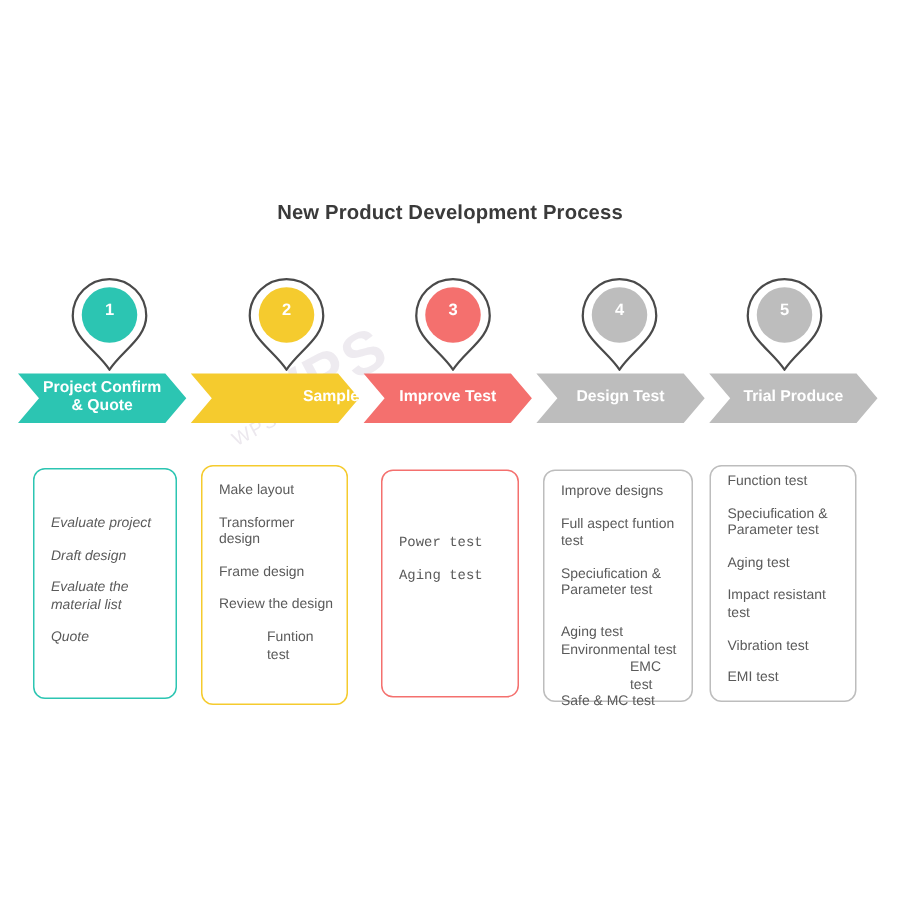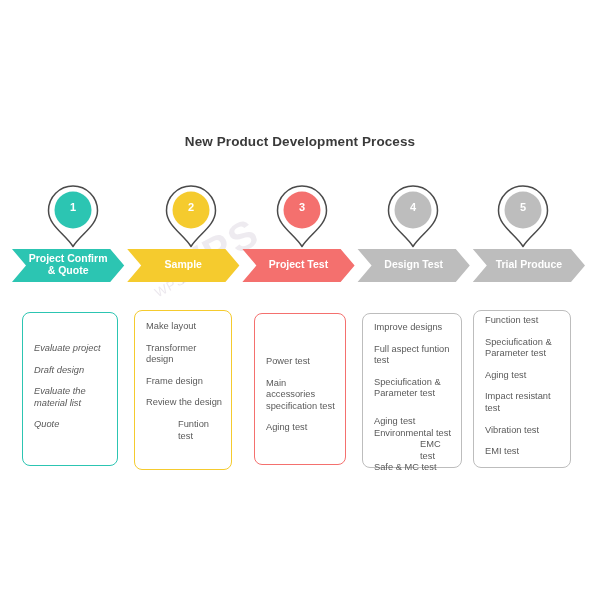--- a/index.html
+++ b/index.html
@@ -187,21 +187,21 @@
       </div>
     </div>
 
   <div id="chevron-band"><svg width="600" height="36" viewBox="0 0 600 36">
         <path d="M12 1 L110.2 1 L124.2 17.5 L110.2 34 L12 34 L26 17.5 Z" fill="#2CC5B2"></path>
         <path d="M127.2 1 L225.4 1 L239.4 17.5 L225.4 34 L127.2 34 L141.2 17.5 Z" fill="#F5CB2E"></path>
         <path d="M242.4 1 L340.6 1 L354.6 17.5 L340.6 34 L242.4 34 L256.4 17.5 Z" fill="#F4706E"></path>
         <path d="M357.6 1 L455.8 1 L469.8 17.5 L455.8 34 L357.6 34 L371.6 17.5 Z" fill="#BDBDBD"></path>
         <path d="M472.8 1 L571 1 L585 17.5 L571 34 L472.8 34 L486.8 17.5 Z" fill="#BDBDBD"></path>
       </svg><div class="chevron-label" style="left: 12px; width: 112.2px; top: 5px;">Project Confirm
-&amp; Quote</div><div class="chevron-label" style="left: 127.2px; width: 112.2px; top: 11px;">Sample</div><div class="chevron-label" style="left: 242.4px; width: 112.2px; top: 11px;">Project Test</div><div class="chevron-label" style="left: 357.6px; width: 112.2px; top: 11px;">Design Test</div><div class="chevron-label" style="left: 472.8px; width: 112.2px; top: 11px;">Trial Produce</div></div>
+&amp; Quote</div><div class="chevron-label" style="left: 127.2px; width: 112.2px; top: 11px; text-align: right;">Sample</div><div class="chevron-label" style="left: 242.4px; width: 112.2px; top: 11px;">Improve Test</div><div class="chevron-label" style="left: 357.6px; width: 112.2px; top: 11px;">Design Test</div><div class="chevron-label" style="left: 472.8px; width: 112.2px; top: 11px;">Trial Produce</div></div>
 
   <div id="boxes-layer">
       <div class="content-box" style="left: 22px; top: 312px; width: 96px; height: 154px; border-color: rgb(44, 197, 178); font-style: italic;">
         <div class="box-items" style="top: 30px;">
           <div class="box-item" style="white-space: pre-line;">Evaluate project</div>
           <div class="box-item" style="white-space: pre-line;">Draft design</div>
           <div class="box-item" style="white-space: pre-line;">Evaluate the
 material list</div>
           <div class="box-item" style="white-space: pre-line;">Quote</div>
         </div>
@@ -209,25 +209,23 @@
       <div class="content-box" style="left: 134px; top: 310px; width: 98px; height: 160px; border-color: rgb(245, 203, 46);">
         <div class="box-items" style="top: 10px;">
           <div class="box-item" style="white-space: pre-line;">Make layout</div>
           <div class="box-item" style="white-space: pre-line;">Transformer
 design</div>
           <div class="box-item" style="white-space: pre-line;">Frame design</div>
           <div class="box-item" style="white-space: pre-line;">Review the design</div>
           <div class="box-item" style="white-space: pre-line; padding-left: 32px;">Funtion test</div>
         </div>
       </div>
-      <div class="content-box" style="left: 254px; top: 313px; width: 92px; height: 152px; border-color: rgb(244, 112, 110);">
+      <div class="content-box" style="left: 254px; top: 313px; width: 92px; height: 152px; border-color: rgb(244, 112, 110); font-family: Liberation Mono, monospace;">
         <div class="box-items" style="top: 42px;">
           <div class="box-item" style="white-space: pre-line;">Power test</div>
-          <div class="box-item" style="white-space: pre-line;">Main accessories
-specification test</div>
           <div class="box-item" style="white-space: pre-line;">Aging test</div>
         </div>
       </div>
       <div class="content-box" style="left: 362px; top: 313px; width: 100px; height: 155px; border-color: rgb(189, 189, 189);">
         <div class="box-items" style="top: 8px;">
           <div class="box-item" style="white-space: pre-line;">Improve designs</div>
           <div class="box-item" style="white-space: pre-line;">Full aspect funtion
 test</div>
           <div class="box-item" style="white-space: pre-line;">Speciufication &amp;
 Parameter test</div>

